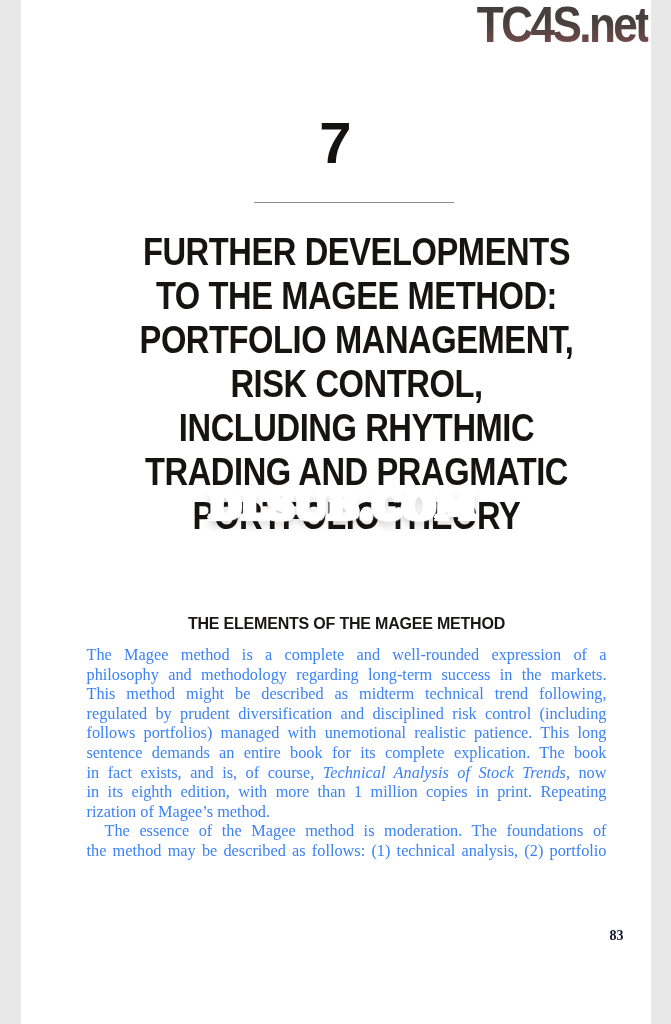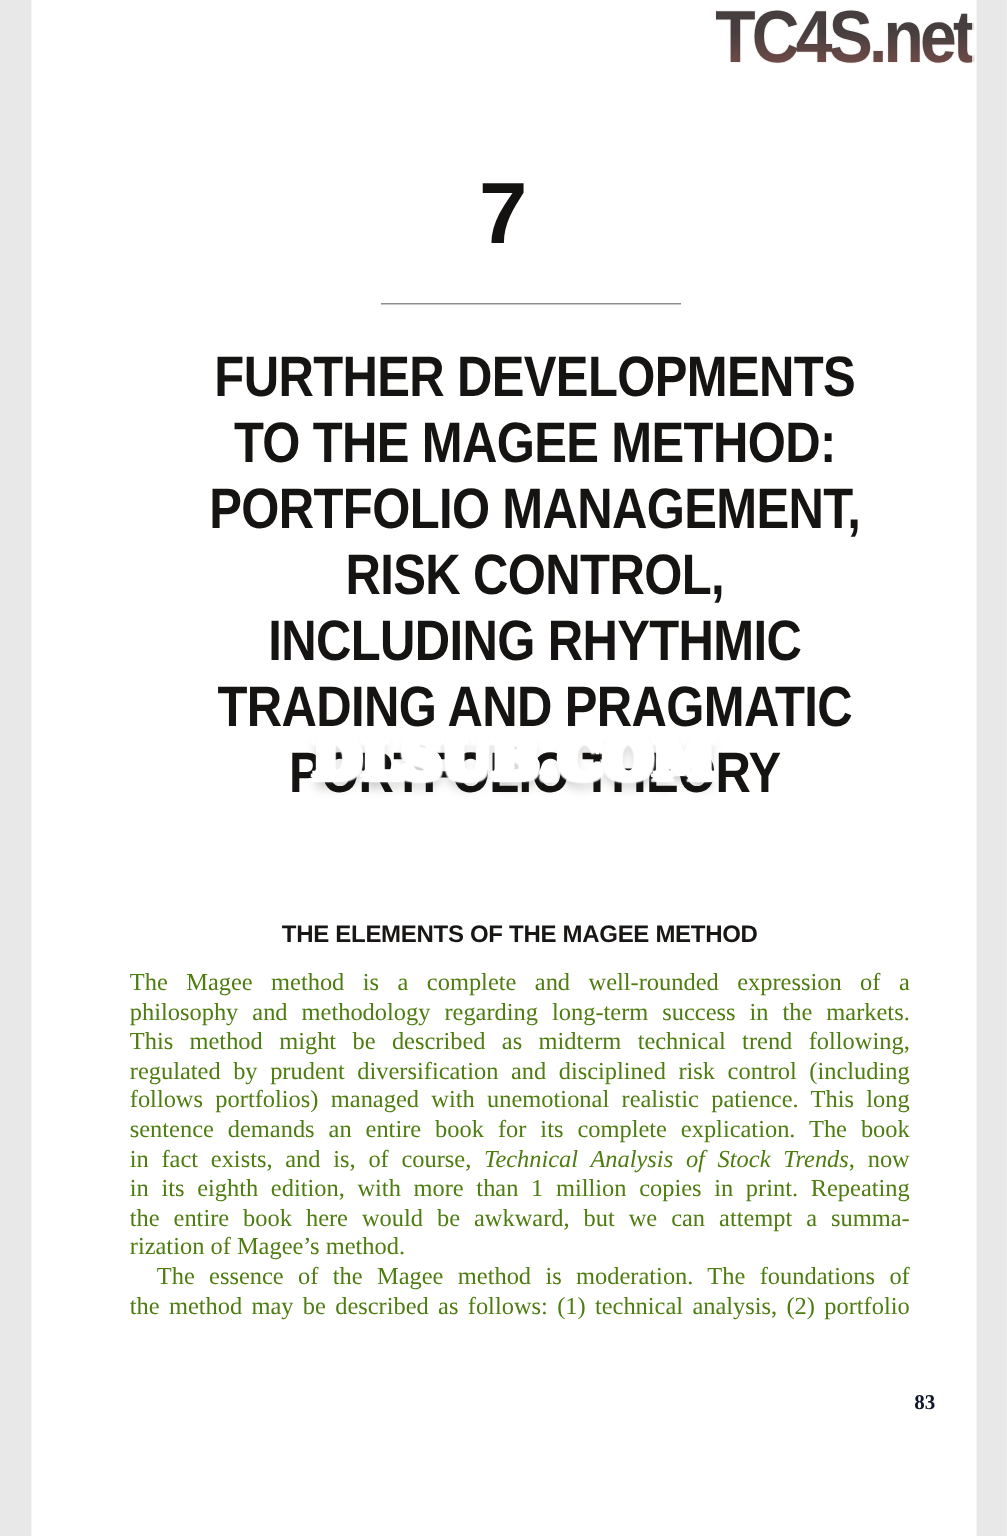--- a/index.html
+++ b/index.html
@@ -93,21 +93,21 @@
     letter-spacing:-0.2px;
     color:#191715;
   }
 
   
   .body-text {
     position:absolute; top:645px; left:66px; width:520px;
     font-family:"Liberation Serif", serif;
     font-size:16.3px;
     line-height:19.6px;
-    color:#4d7c0f;
+    color:#3b82f6;
   }
   .bline { white-space:normal; }
   .bline.j { text-align:justify; text-align-last:justify; }
   .bline.ind { text-indent:18px; }
   .bline .it { font-style:italic; }
 
   
   .page-number {
     position:absolute; top:928px; left:589px;
     font-family:"Liberation Serif", serif;
@@ -160,21 +160,20 @@
 
   <div class="body-text">
       <div class="bline j"><span>The Magee method is a complete and well-rounded expression of a</span></div>
       <div class="bline j"><span>philosophy and methodology regarding long-term success in the markets.</span></div>
       <div class="bline j"><span>This method might be described as midterm technical trend following,</span></div>
       <div class="bline j"><span>regulated by prudent diversification and disciplined risk control (including</span></div>
       <div class="bline j"><span>follows portfolios) managed with unemotional realistic patience. This long</span></div>
       <div class="bline j"><span>sentence demands an entire book for its complete explication. The book</span></div>
       <div class="bline j"><span>in fact exists, and is, of course, </span><span class="it">Technical Analysis of Stock Trends</span><span>, now</span></div>
       <div class="bline j"><span>in its eighth edition, with more than 1 million copies in print. Repeating</span></div>
-      <div class="bline j"><span>the entire book here would be awkward, but we can attempt a summa-</span></div>
       <div class="bline"><span>rization of Magee’s method.</span></div>
       <div class="bline j ind"><span>The essence of the Magee method is moderation. The foundations of</span></div>
       <div class="bline j"><span>the method may be described as follows: (1) technical analysis, (2) portfolio</span></div>
     </div>
 
   <div class="page-number">83</div>
 
 
 </div>
 

